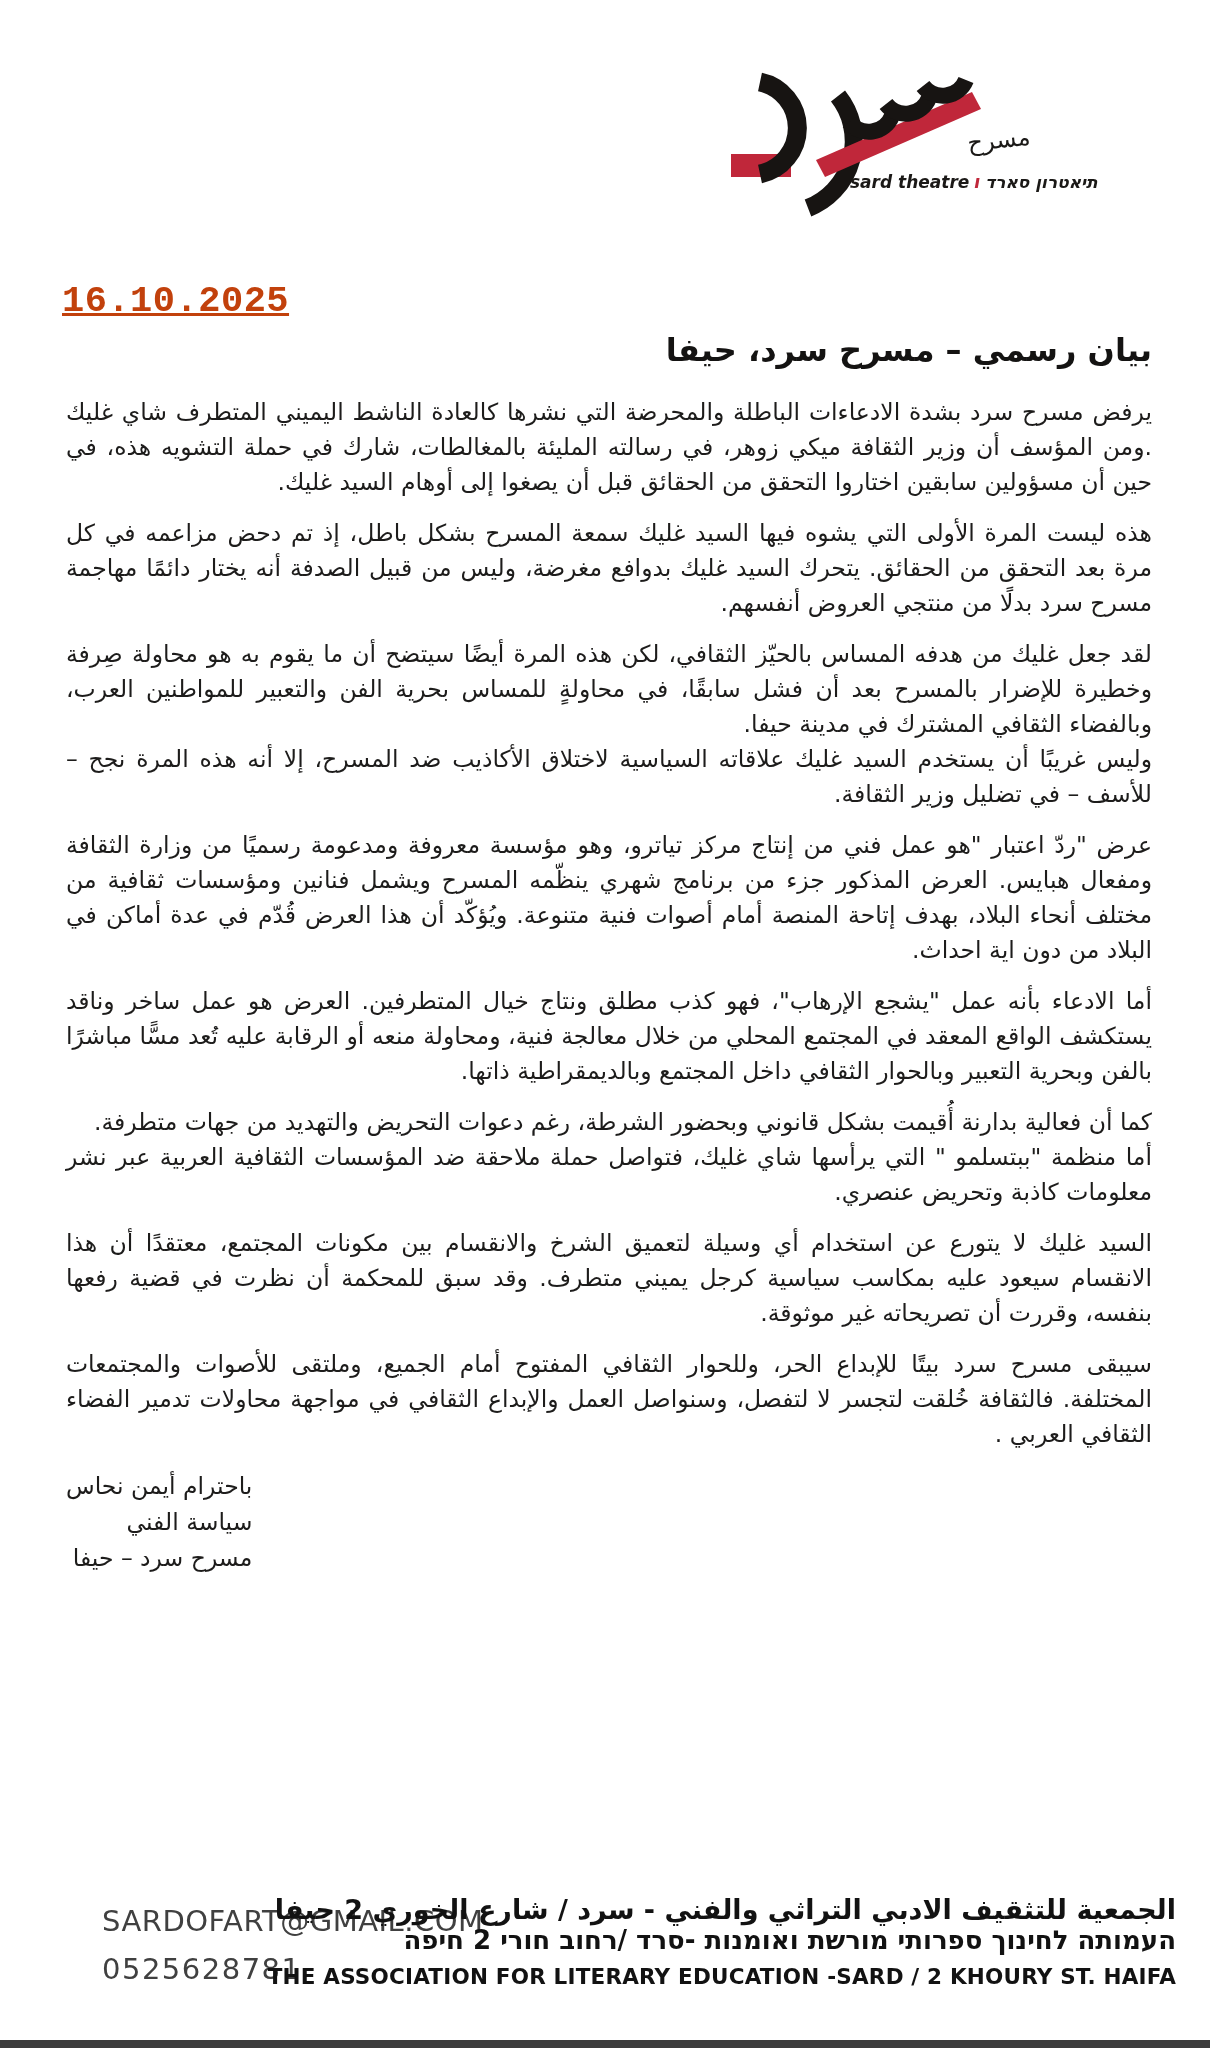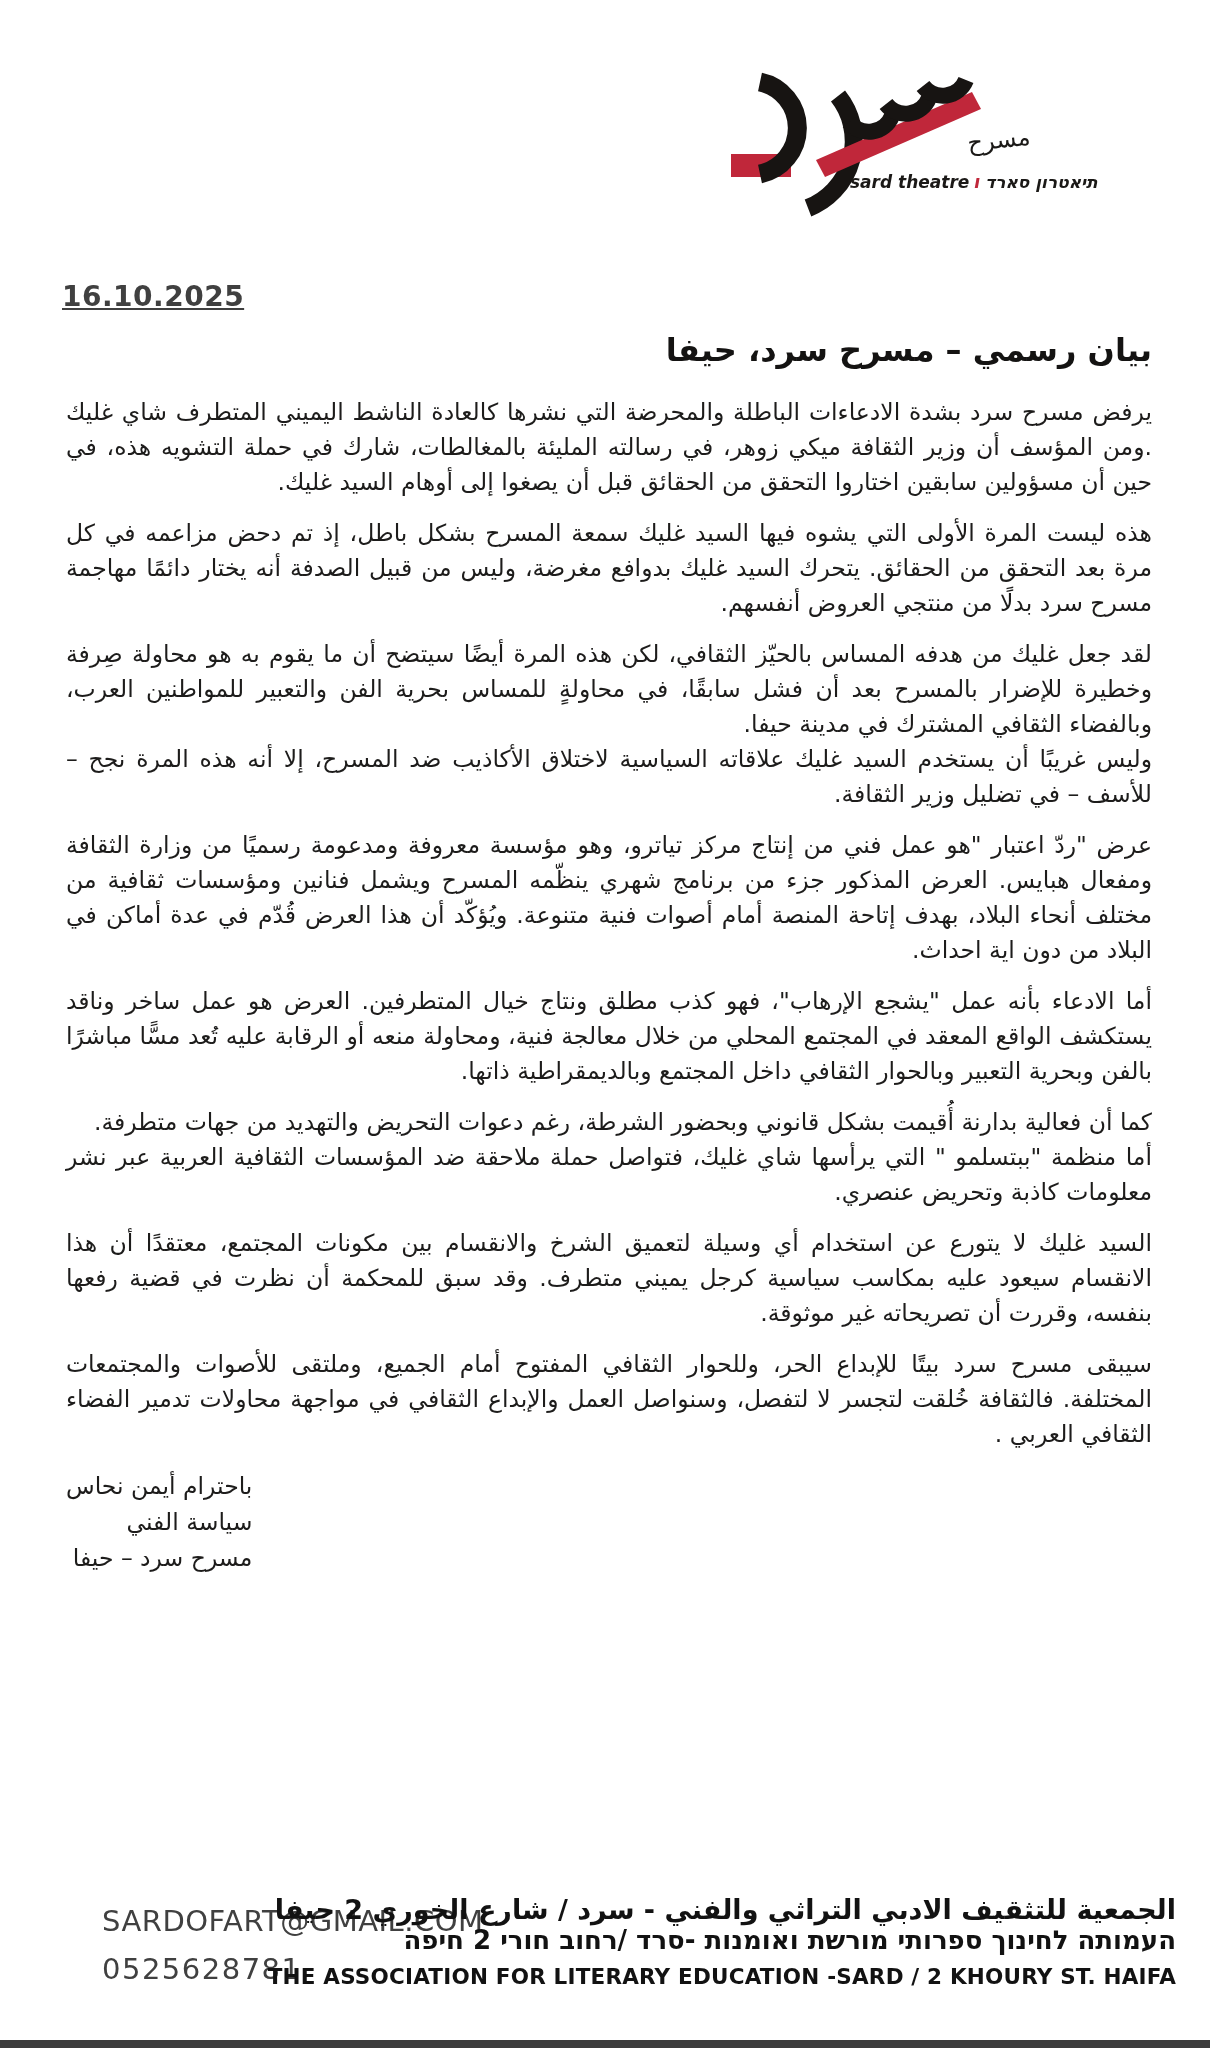--- a/index.html
+++ b/index.html
@@ -11,22 +11,23 @@
   .logo{position:absolute;left:700px;top:56px;width:404px;height:170px;}
   .logo svg{position:absolute;left:0;top:0;}
   .logo-tagline{
     position:absolute;left:150px;top:116px;width:254px;
     font-size:17px;font-weight:bold;color:#1b1917;white-space:nowrap;direction:ltr;font-style:italic;
   }
   .logo-tagline .divider{color:#c0273a;padding:0 5px;font-weight:bold;}
   
   .date{
     position:absolute;left:62px;top:280px;
-    font-size:28px;font-weight:bold;text-decoration:underline;color:#404040;
+    font-size:37px;font-weight:bold;text-decoration:underline;color:#c2410c;
     letter-spacing:0.5px;
+    font-family:Liberation Mono, monospace;
   }
   .content{position:absolute;left:66px;right:58px;top:331px;direction:rtl;}
   .heading{font-size:32px;font-weight:bold;margin:0 0 26px 0;text-align:right;color:#141312;}
   .para{
     font-size:23.5px;line-height:35px;margin:0 0 16px 0;
     text-align:justify;color:#1d1c1b;
   }
   .para.flush{margin-bottom:0;}
   .signature{
     margin-top:16px;font-size:23.5px;line-height:36px;text-align:right;

